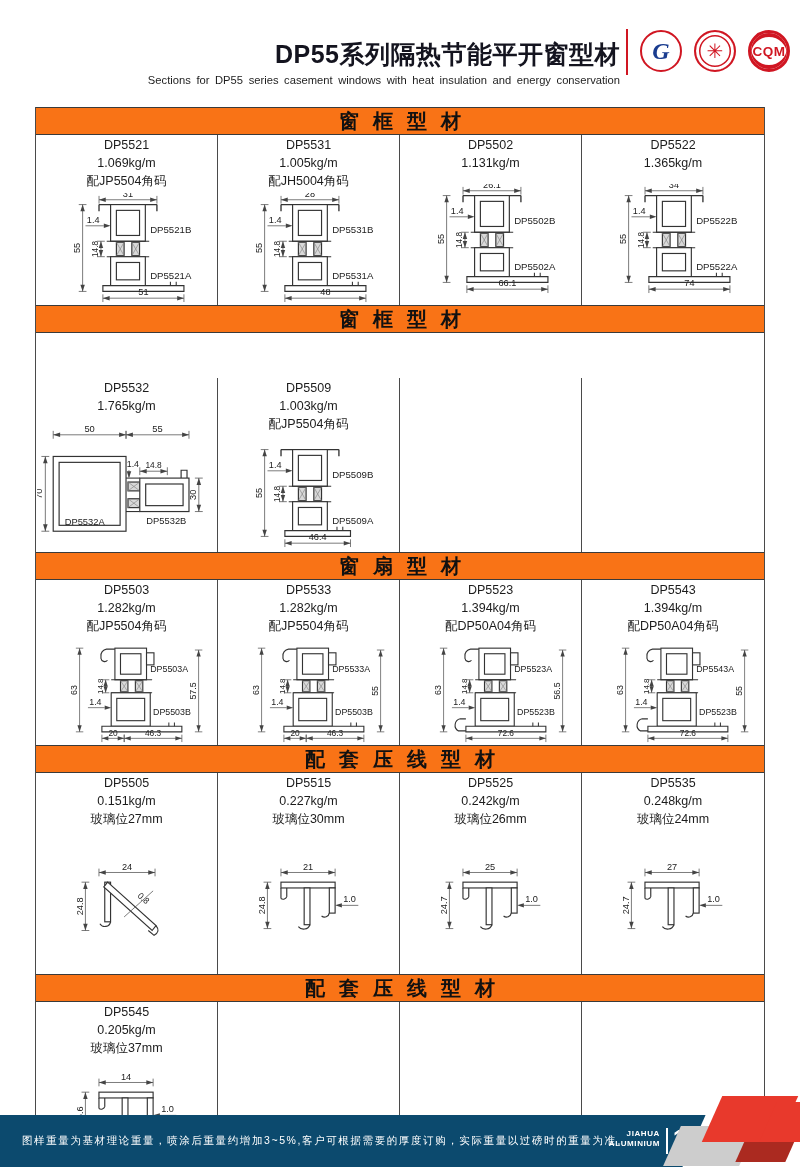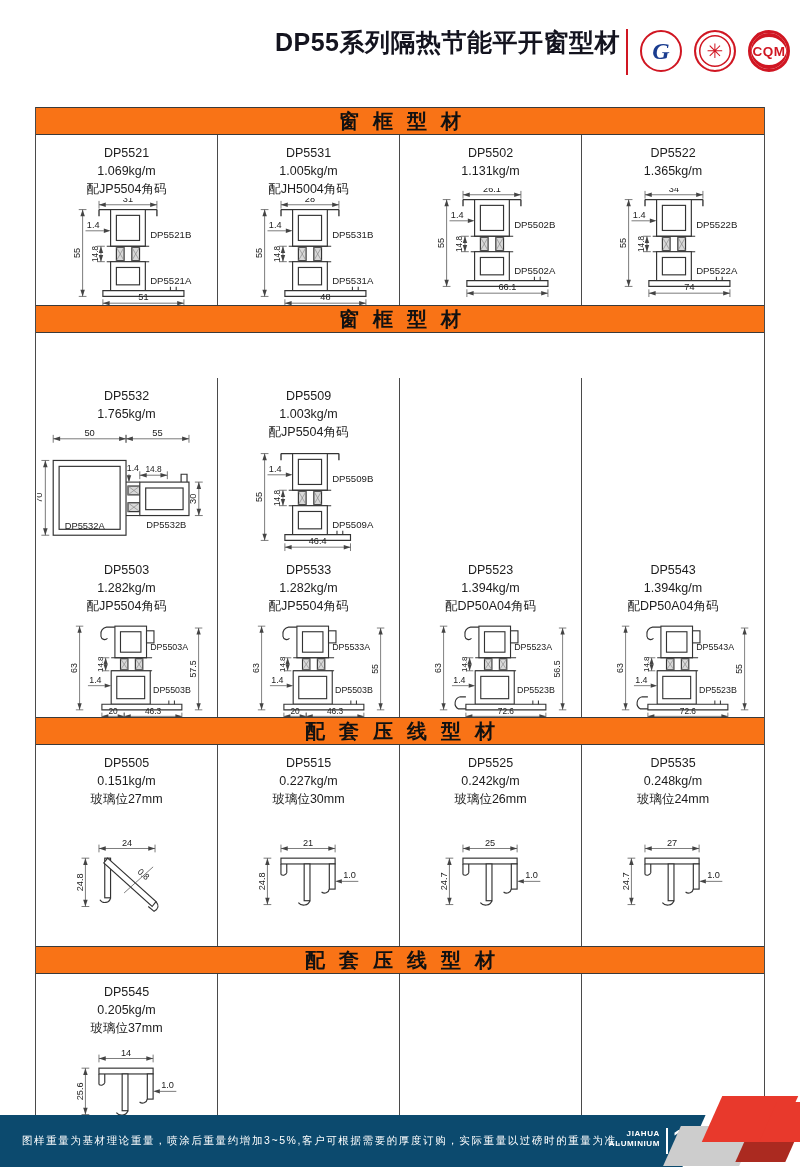--- a/index.html
+++ b/index.html
@@ -1,37 +1,37 @@
 <!DOCTYPE html>
 <html><head>
 <meta charset="utf-8">
 <style>
   *{margin:0;padding:0;box-sizing:border-box}
   body{background:#fff;font-family:"Liberation Sans",sans-serif}
   .page{position:relative;width:800px;height:1167px;background:#fff;overflow:hidden;margin:0 auto}
 
   
   header{position:absolute;top:26px;left:0;right:0;height:56px}
-  .head-text{position:absolute;right:180px;top:0;text-align:right}
+  .head-text{position:absolute;right:180px;top:12px;text-align:right}
   .title{font-size:25px;font-weight:bold;color:#14141f;letter-spacing:.5px;white-space:nowrap}
   .subtitle{font-size:11.2px;color:#1d1d1d;margin-top:3px;word-spacing:2.5px;white-space:nowrap}
   .head-divider{position:absolute;left:626px;top:3px;width:2px;height:46px;background:#d01622}
   .logos{position:absolute;left:640px;top:4px;display:flex;gap:12px}
   .logo{width:42px;height:42px;border-radius:50%;display:flex;align-items:center;justify-content:center;flex:none}
   .logo-gb{border:2.5px solid #d01622;color:#1a3c8f;font-family:"Liberation Serif",serif;font-style:italic;font-weight:bold;font-size:24px}
   .logo-seal{border:2.5px solid #d01622;box-shadow:inset 0 0 0 3px #fff,inset 0 0 0 4.5px #d01622;color:#d01622;font-size:20px}
   .logo-cqm{border:3px solid #d01622;color:#d01622;font-weight:bold;font-size:13.5px;letter-spacing:.5px;box-shadow:inset 0 4px 0 #d01622,inset 0 -4px 0 #d01622}
 
   
   .table{position:absolute;left:35px;top:107px;width:730px;border-left:1.2px solid #4a4a4a;border-right:1.2px solid #4a4a4a;border-bottom:1.2px solid #4a4a4a}
   .band{height:28px;background:#f97316;border-top:1.5px solid #3a3a3a;border-bottom:1.5px solid #3a3a3a;
         display:flex;align-items:center;justify-content:center;font-size:20px;font-weight:bold;
         letter-spacing:14px;text-indent:14px;color:#111}
   .row{display:grid;grid-template-columns:repeat(4,1fr)}
-  .cell{border-right:1px solid #4a4a4a;display:flex;flex-direction:column;align-items:center;padding-top:10px;overflow:hidden}
+  .cell{border-right:1px solid #4a4a4a;display:flex;flex-direction:column;align-items:center;padding-top:2px;overflow:hidden}
   .cell:last-child{border-right:none}
   .lbl{font-size:12.5px;color:#1c1c1c;line-height:1.42;text-align:center;white-space:nowrap}
   .drawing{flex:1;display:flex;align-items:center;justify-content:center;width:100%}
   svg text{font-family:"Liberation Sans",sans-serif}
 
   
   .foot-band{position:absolute;left:0;top:1115px;width:800px;height:52px;background:#0c4a6e;z-index:0}
   .foot-note{position:absolute;left:22px;top:0;height:52px;display:flex;align-items:center;color:#fff;
              font-size:10.5px;letter-spacing:1.6px;white-space:nowrap}
   .brand{position:absolute;left:606px;top:14px;width:54px;color:#fff;font-size:8px;line-height:1.3;
@@ -46,20 +46,21 @@
   .sh-red2{left:768px;top:1102px;width:52px;height:40px;background:#e8392c;z-index:3}
 </style>
 </head>
 <body>
 
 <div class="page">
 
   <header>
     <div class="head-text">
       <div class="title">DP55系列隔热节能平开窗型材</div>
+      <div class="subtitle">Sections for DP55 series casement windows with heat insulation and energy conservation</div>
     </div>
     <div class="head-divider"></div>
     <div class="logos">
       <div class="logo logo-gb">
           <span>G</span>
         </div>
       <div class="logo logo-seal">
           <span>✳</span>
         </div>
       <div class="logo logo-cqm">
@@ -398,20 +399,21 @@
               <line x1="66" y1="109" x2="134" y2="109" stroke="#555" stroke-width="0.8"></line>
               <path d="M66 109 l7 -2.3 l0 4.6 z" fill="#444"></path>
               <path d="M134 109 l-7 -2.3 l0 4.6 z" fill="#444"></path>
               <text x="100" y="106" font-size="9.5" fill="#222" text-anchor="middle">46.4</text>
             </svg>
           </div>
         </div>
         <div class="cell"></div>
         <div class="cell"></div>
       </div>
+      <div class="band">窗扇型材</div>
       <div class="row" style="height: 165px;">
         <div class="cell">
           <div class="lbl">DP5503</div>
           <div class="lbl">1.282kg/m</div>
           <div class="lbl">配JP5504角码</div>
           <div class="drawing">
             <svg width="170" height="106" viewBox="0 0 182 114">
               <path d="M78 13 h-9 a7 7 0 0 0 -6 8 v2 a4 4 0 0 0 7 2" fill="none" stroke="#333" stroke-width="1.2"></path>
               <rect x="78" y="12" width="34" height="34" fill="#fff" stroke="#333" stroke-width="1.2"></rect>
               <rect x="84" y="18" width="22" height="22" fill="#fff" stroke="#333" stroke-width="1.2"></rect>

